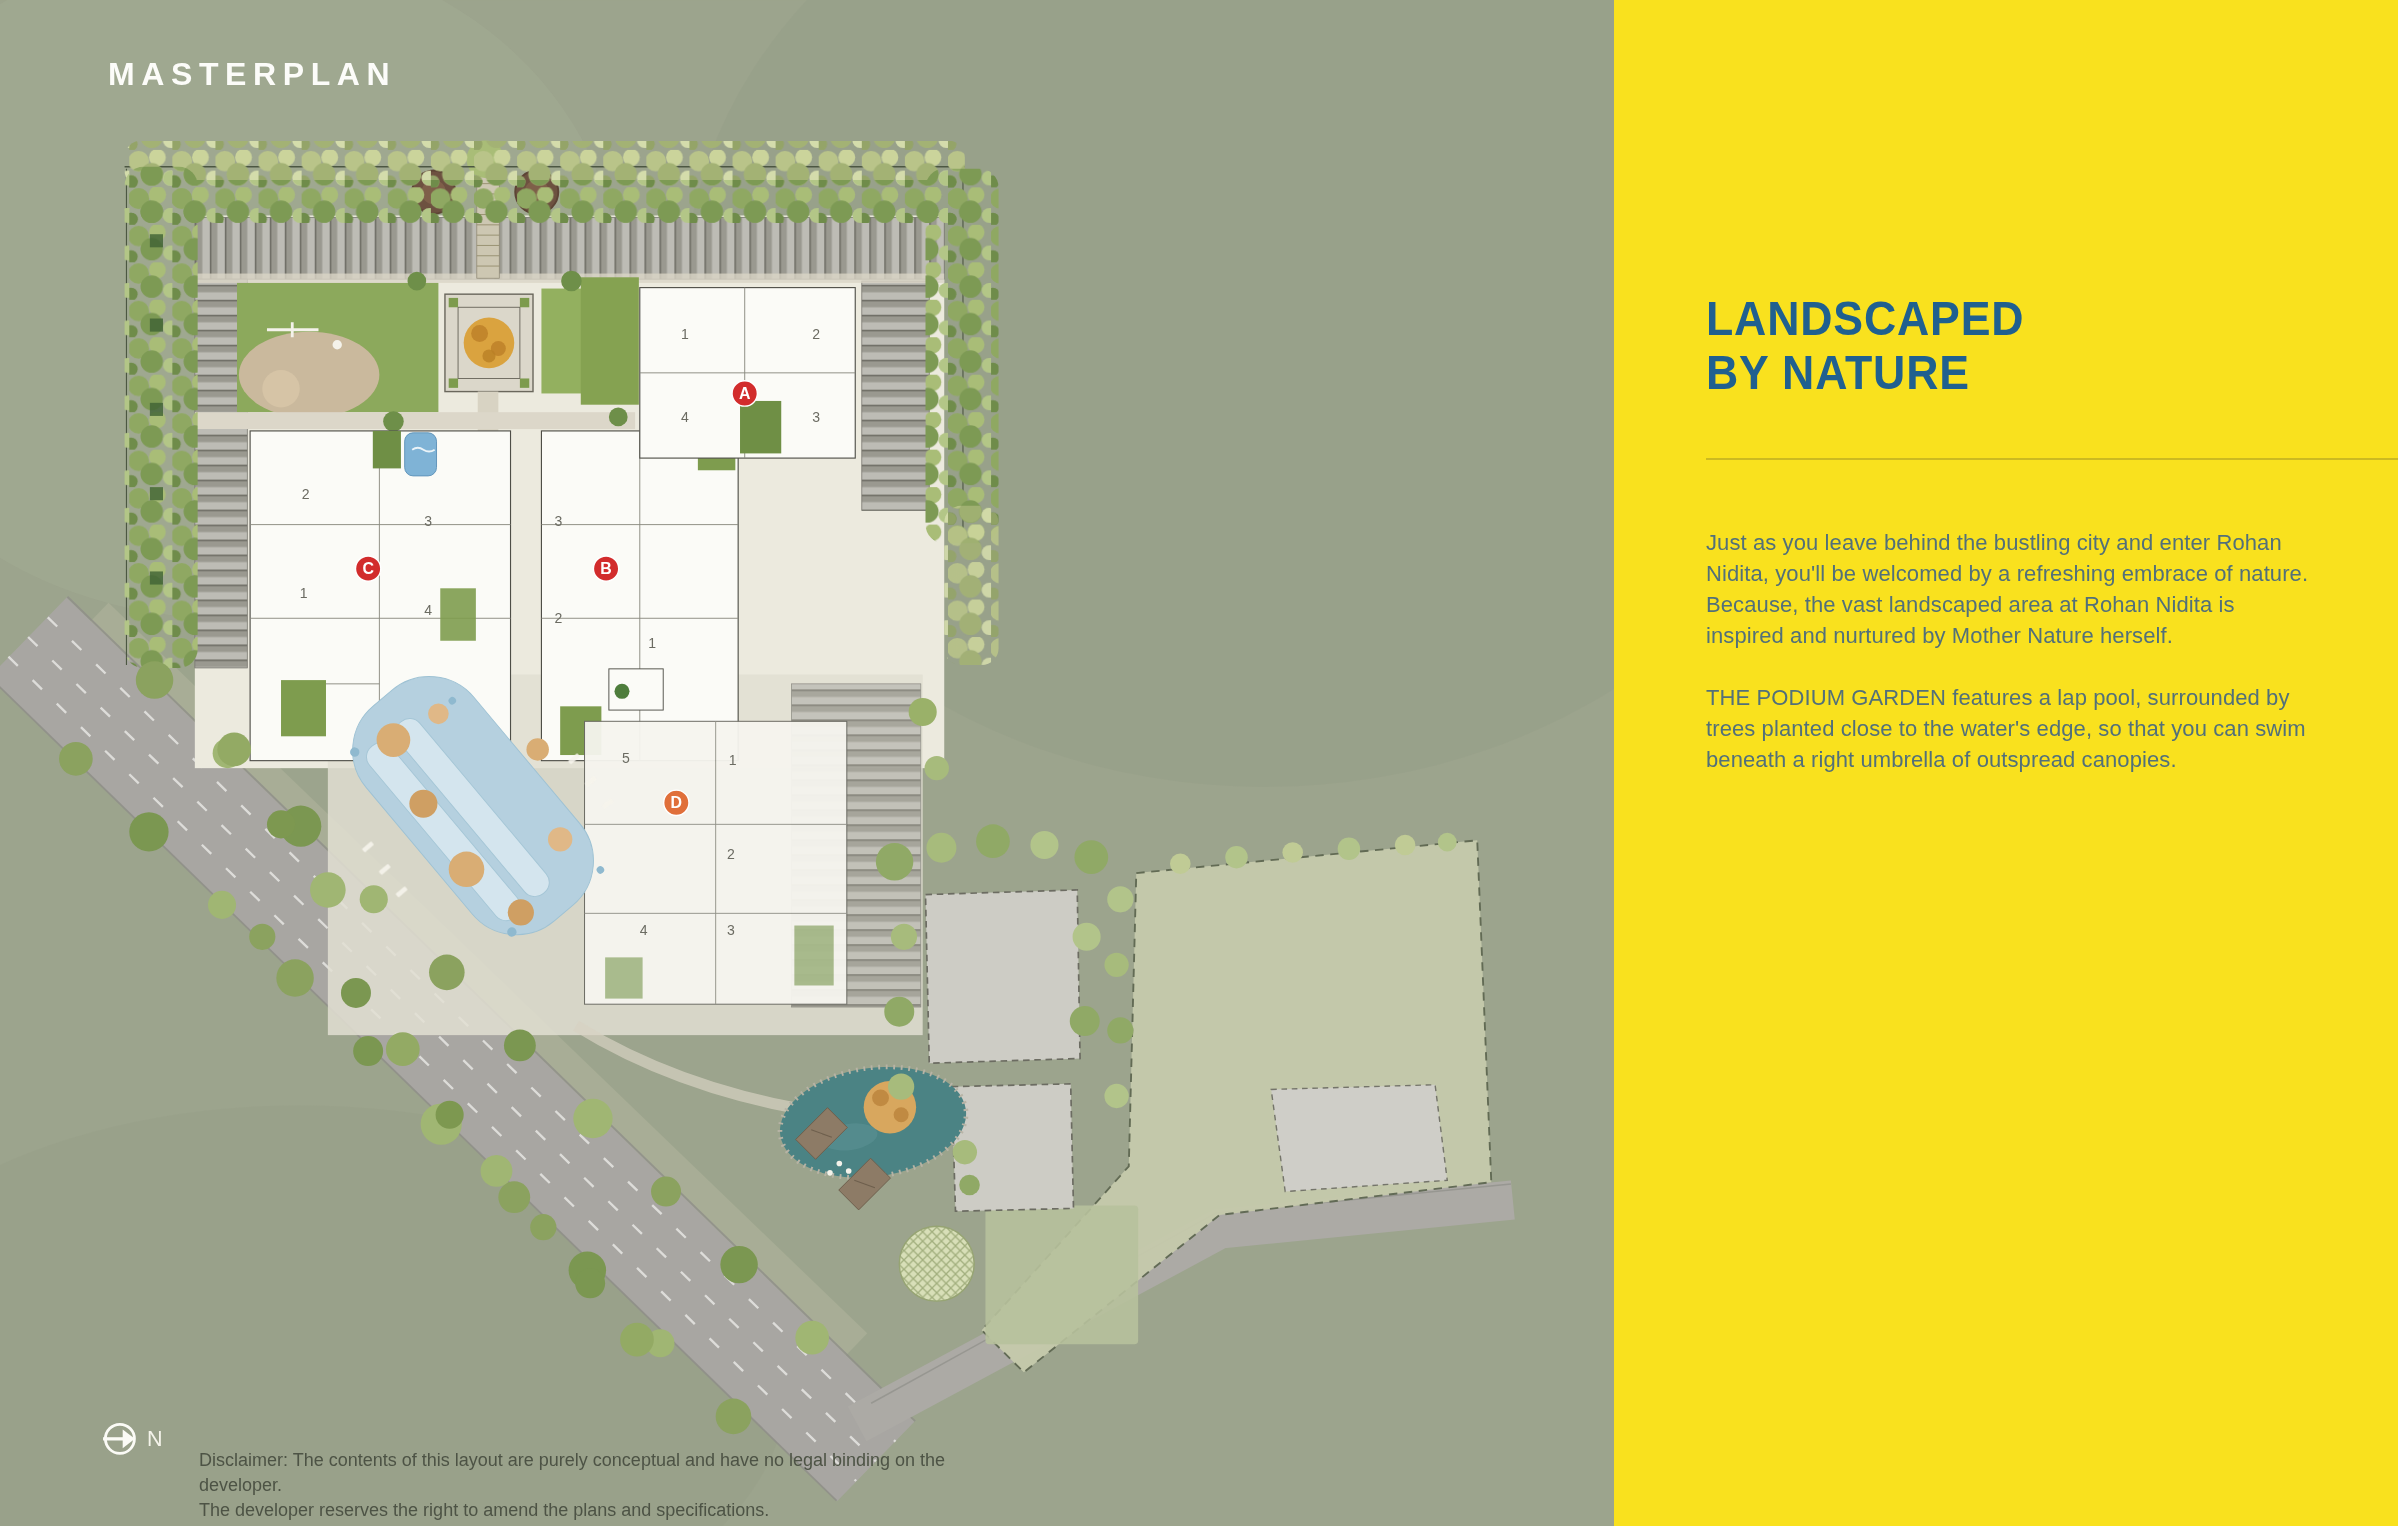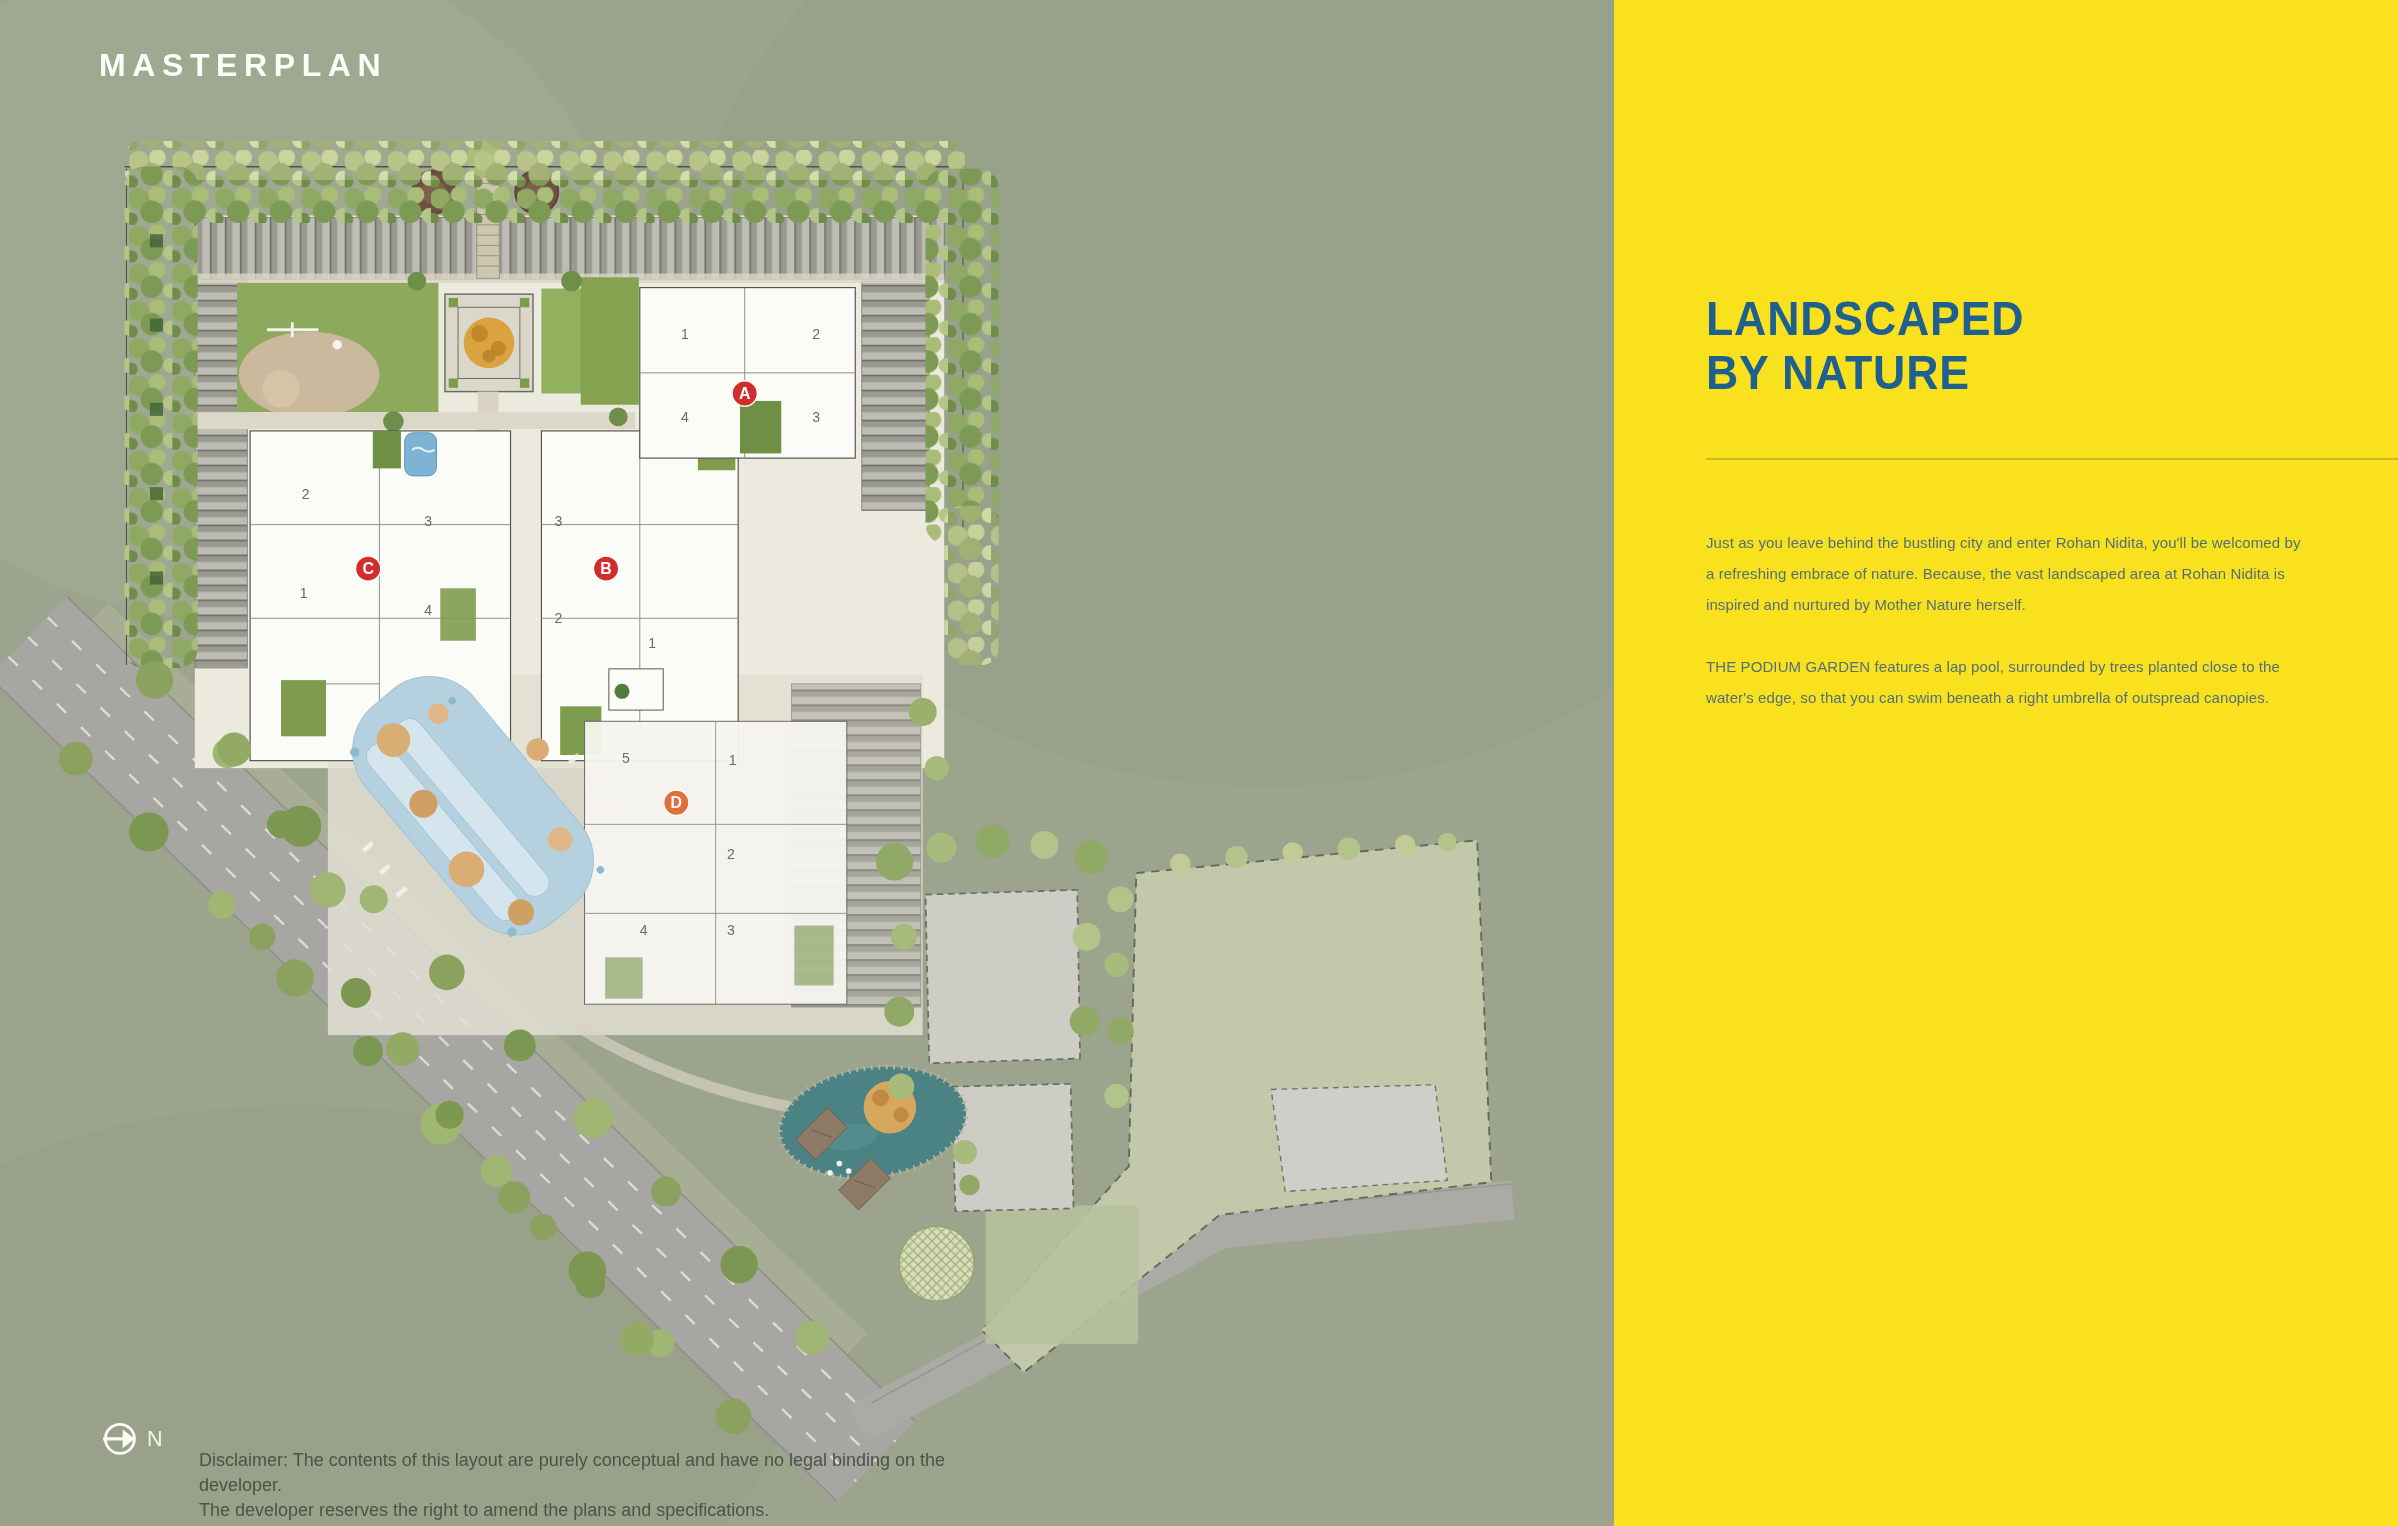--- a/index.html
+++ b/index.html
@@ -1,30 +1,30 @@
 <!DOCTYPE html>
 <html style="font-size:15px"><head>
 <meta charset="utf-8">
 <style>
   html,body{margin:0;padding:0;background:#777;}
   .page{position:relative;width:2399px;height:1526px;display:flex;overflow:hidden;
         font-family:"Liberation Sans",sans-serif;background:#9CA48D;}
   .map-pane{position:relative;width:1614px;height:1526px;flex:0 0 auto;}
   .map-pane svg{position:absolute;left:0;top:0;}
-  h1.masterplan-title{position:absolute;left:99px;top:47px;margin:0;
+  h1.masterplan-title{position:absolute;left:99px;top:47px;margin:9px;
      font-size:32px;font-weight:bold;letter-spacing:6.6px;color:#fcfcf9;}
   .disclaimer{position:absolute;left:199px;top:1448px;width:806px;text-align:left;
      font-size:18px;line-height:25px;color:#4d5345;}
   .text-pane{flex:1 1 auto;background:#F9E11E;box-sizing:border-box;
      padding:292px 92px 0 92px;}
   .heading{color:#20608F;font-weight:bold;font-size:48px;line-height:54px;
      letter-spacing:0.9px;transform:scaleX(.93);transform-origin:left top;white-space:nowrap;}
   .divider{height:1.9px;background:rgba(100,96,40,.30);margin:58px -92px 0 0;}
   .body-copy{margin-top:67px;}
-  .body-copy p{margin:12px 0 31px 0;font-size:15px;line-height:31px;color:#52707A;
+  .body-copy p{margin:12px 0 31px 0;font-size:22px;line-height:31px;color:#52707A;
      width:607px;letter-spacing:0.1px;}
   text.wing{font-family:"Liberation Sans",sans-serif;font-size:15px;fill:#6b6b62;}
   text.marker-letter{font-family:"Liberation Sans",sans-serif;font-size:17px;font-weight:bold;
      fill:#ffffff;text-anchor:middle;}
   text.north-n{font-family:"Liberation Sans",sans-serif;font-size:23px;fill:#f4f3ea;}
 </style>
 </head>
 <body>
 
 <div class="page">

